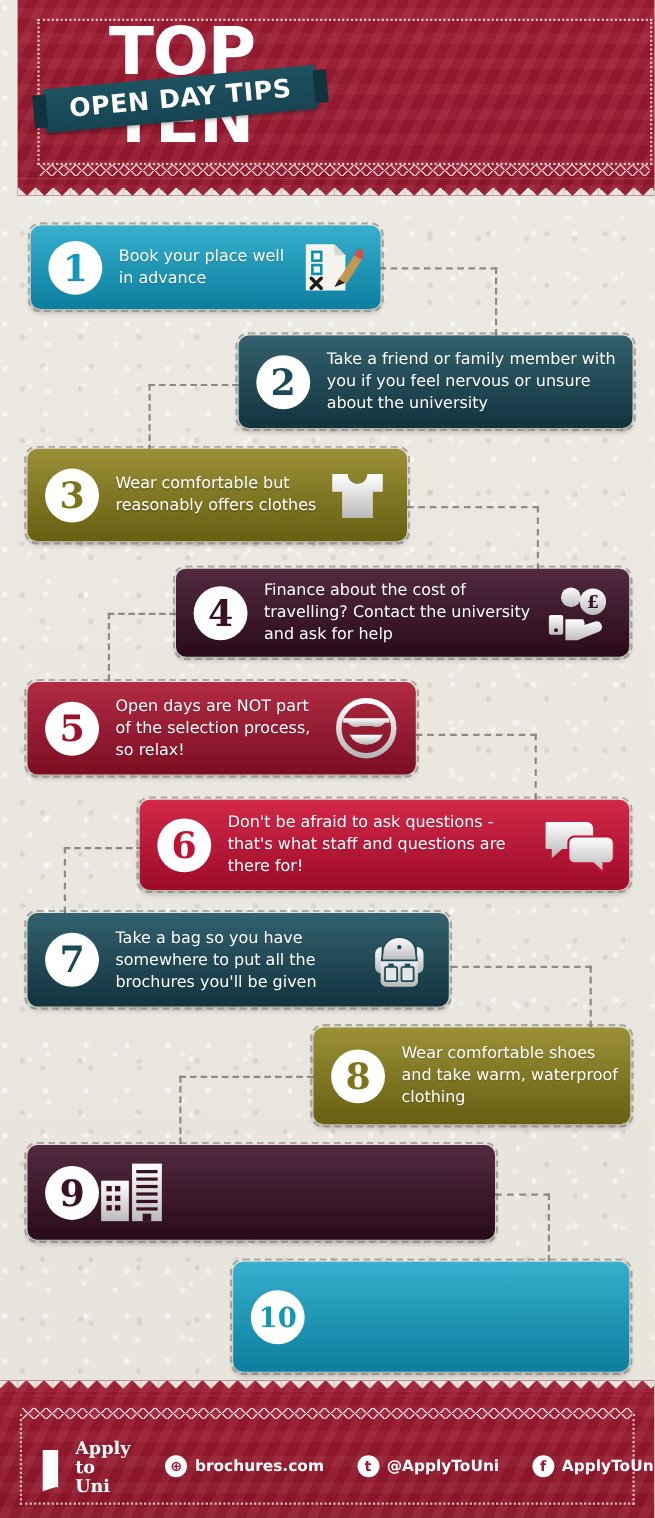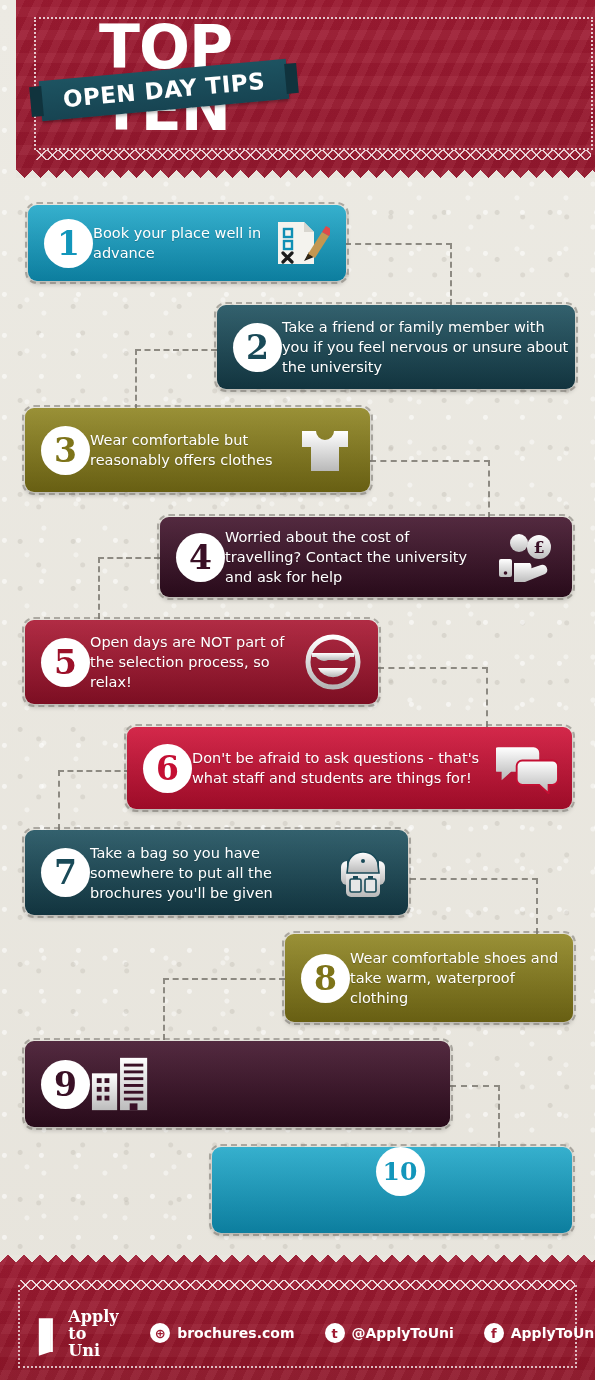--- a/index.html
+++ b/index.html
@@ -105,21 +105,21 @@
     position:relative;z-index:2;
     flex:0 0 auto;width:49px;height:49px;border-radius:50%;
     background:#fff;margin-left:16px;
     display:flex;align-items:center;justify-content:center;
     font-family:"DejaVu Serif",serif;font-weight:bold;
     font-size:33px;line-height:1;
   }
   .num.ten{font-size:25px;}
   .txt{
     position:relative;z-index:2;
-    flex:1 1 auto;color:#fff;
+    flex:1 1 auto;margin-left:15px;color:#fff;
     font-family:"DejaVu Sans",sans-serif;
     font-size:14.5px;line-height:20px;
     text-shadow:0 1px 1px rgba(0,0,0,.22);
     padding-right:6px;
   }
   .ico{
     position:relative;z-index:2;
     flex:0 0 auto;width:62px;height:56px;margin-right:14px;
     display:flex;align-items:center;justify-content:center;
   }
@@ -268,21 +268,21 @@
               <stop offset="1" stop-color="#b9b9b9"></stop>
           </linearGradient>
         </defs>
         <path d="M8 8 h14 a9 9 0 0 0 18 0 h14 v16 h-9 v24 h-28 v-24 h-9 z" fill="url(#gsil)"></path>
       </svg>
     </div>
   </div>
 
   <div class="card c-plum" style="left:160px;top:517px;width:412px;height:80px;">
     <div class="num">4</div>
-    <div class="txt">Worried about the cost of travelling? Contact the university and ask for help</div>
+    <div class="txt">Finance about the cost of travelling? Contact the university and ask for help</div>
     <div class="ico">
       <svg width="62" height="52" viewBox="0 0 62 52">
         <defs>
           <linearGradient id="gsil2" x1="0" y1="0" x2="0" y2="1">
             <stop offset="0" stop-color="#ffffff"></stop>
               <stop offset="1" stop-color="#bdbdbd"></stop>
           </linearGradient>
         </defs>
         <circle cx="23" cy="12" r="9" fill="url(#gsil2)"></circle>
         <circle cx="43" cy="16" r="12" fill="url(#gsil2)"></circle>
@@ -307,21 +307,21 @@
         </defs>
         <circle cx="29" cy="28" r="25" fill="none" stroke="url(#gsil3)" stroke-width="5"></circle>
         <path d="M8 19 h42 v4 h-4 a10 10 0 0 1 -12 3 h-10 a10 10 0 0 1 -12 -3 h-4 z" fill="url(#gsil3)"></path>
         <path d="M14 34 a16 14 0 0 0 30 0 z" fill="url(#gsil3)"></path>
       </svg>
     </div>
   </div>
 
   <div class="card c-crimson" style="left:127px;top:727px;width:445px;height:82px;">
     <div class="num">6</div>
-    <div class="txt">Don't be afraid to ask questions - that's what staff and students are things for!</div>
+    <div class="txt">Don't be afraid to ask questions - that's what staff and questions are there for!</div>
     <div class="ico">
       <svg width="66" height="52" viewBox="0 0 66 52">
         <defs>
           <linearGradient id="gsil4" x1="0" y1="0" x2="0" y2="1">
             <stop offset="0" stop-color="#ffffff"></stop>
               <stop offset="1" stop-color="#b7b7b7"></stop>
           </linearGradient>
         </defs>
         <path d="M2 4 h38 a6 6 0 0 1 6 6 v14 a6 6 0 0 1 -6 6 h-24 l-10 9 v-9 h-4
                  a6 6 0 0 1 -6 -6 v-14 a6 6 0 0 1 6 -6 z" fill="url(#gsil4)"></path>
@@ -384,21 +384,21 @@
           <rect x="35" y="22" width="20" height="3"></rect>
             <rect x="35" y="29" width="20" height="3"></rect>
           <rect x="35" y="36" width="20" height="3"></rect>
             <rect x="35" y="43" width="20" height="3"></rect>
           <rect x="41" y="49" width="8" height="7"></rect>
         </g>
       </svg>
     </div>
   </div>
 
-  <div class="card c-cyan" style="left:212px;top:1147px;width:360px;height:86px;flex-direction:column;">
+  <div class="card c-cyan" style="left:212px;top:1147px;width:360px;height:100px;">
     <div class="num ten">10</div>
   </div>
 
   <div class="footer">
     <div class="zig-top"></div>
     <div class="f-zigdot"></div>
     <div class="f-dots"></div>
 
     <div class="f-row">
       <div class="brand">

